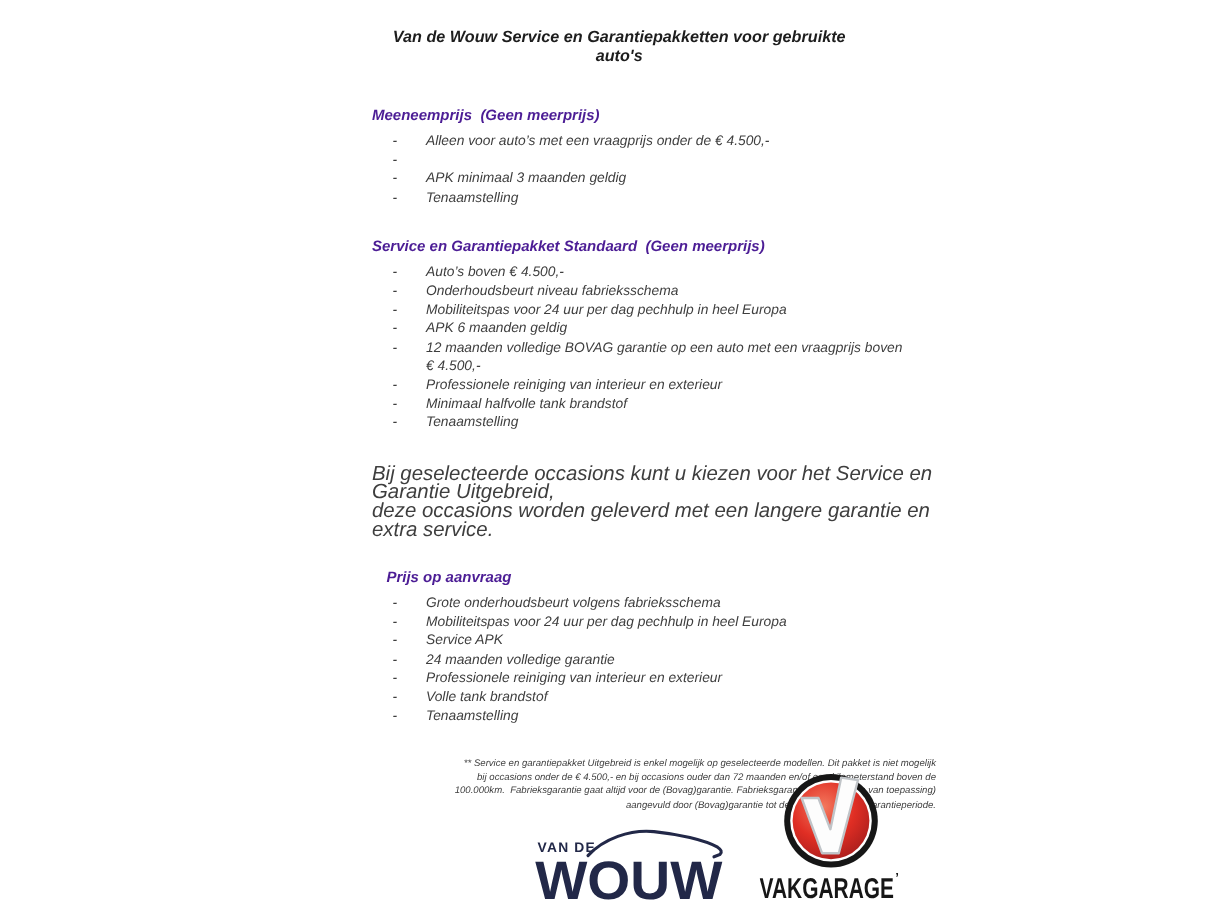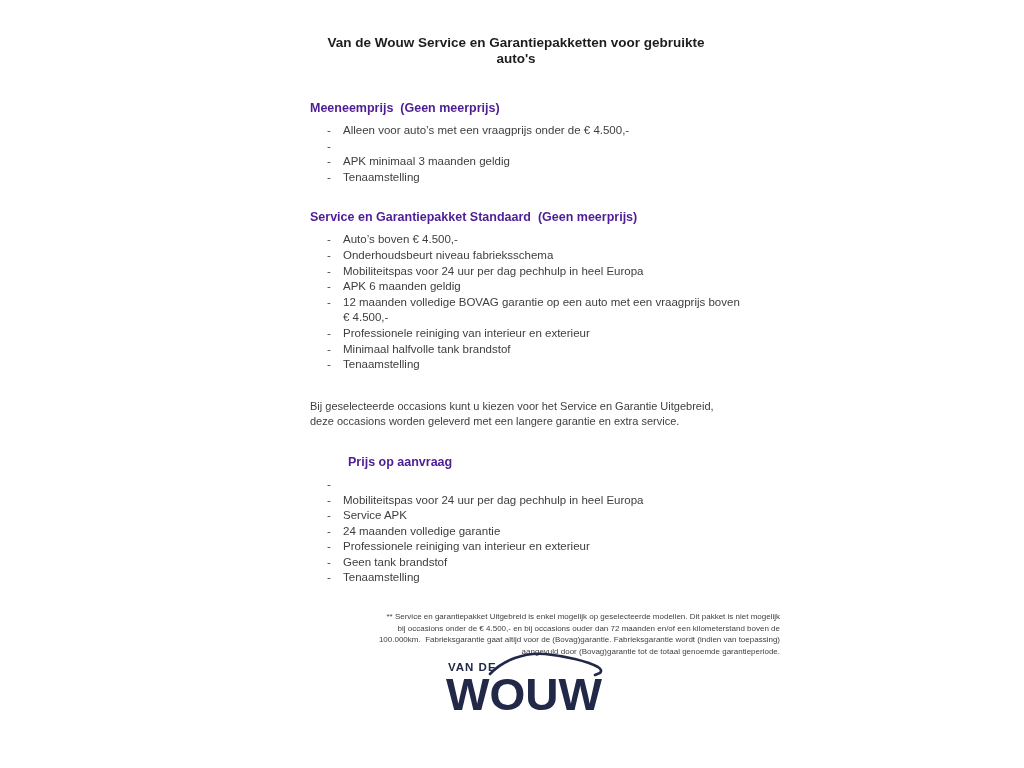--- a/index.html
+++ b/index.html
@@ -2,44 +2,44 @@
 <html><head>
 <meta charset="utf-8">
 <style>
   * { margin:0; padding:0; box-sizing:border-box; }
   html,body { background:#ffffff; }
   body {
     width:1024px; height:768px; position:relative; overflow:hidden;
     font-family:"Liberation Sans", sans-serif; color:#3e3e3e;
   }
   .page { position:absolute; inset:0; background:#fff; }
-  .content { position:absolute; left:310px; top:35px; width:470px; }
+  .content { position:absolute; left:310px; top:23px; width:470px;font-style:italic; }
   .doc-title {
     width:412px; text-align:center; font-size:13.5px; font-weight:bold;
     color:#1d1d1d; line-height:16px; white-space:pre-wrap;
   }
   .h {
     font-size:12.5px; font-weight:bold; color:#4c1d95; line-height:16px;
     white-space:pre-wrap;
   }
   .h-row { display:flex; align-items:baseline; }
-  .h-row .price { margin-left:38px; }
+  .h-row .price { margin-left:12px; }
   .mt-title { margin-top:33px; }
   .mt-section { margin-top:24px; }
   .mt-para { margin-top:26px; }
   .mt-foot { margin-top:25px;text-align:right; }
   ul.blist { list-style:none; margin-top:7px; }
   ul.blist li { display:flex; font-size:11.5px; line-height:15.6px; }
   ul.blist .dash { flex:none; width:16px; margin-left:17px; }
-  ul.blist .li-text { white-space:pre-wrap; }
-  .para { font-size:11px; line-height:15.6px; white-space:pre-wrap; }
+  ul.blist .li-text { white-space:pre-wrap;margin-left:12px; }
+  .para { font-size:17px; line-height:15.6px; white-space:pre-wrap; }
   .footnote { font-size:8px; line-height:11.6px; white-space:pre-wrap; color:#3e3e3e; }
   .logo { position:absolute; }
   .logo-hyundai { left:286px; top:645px; width:126px; height:105px; }
-  .logo-wouw { left:443px; top:648px; width:162px; height:66px; }
+  .logo-wouw { left:443px; top:687px; width:162px; height:66px; }
   .logo-vakgarage { left:633px; top:641px; width:120px; height:112px; }
   svg { display:block; width:100%; height:100%; }
 </style>
 </head>
 <body>
 
 <div class="page">
 
   <div class="content">
 
@@ -103,40 +103,41 @@
 
     <div class="para mt-para">Bij geselecteerde occasions kunt u kiezen voor het Service en Garantie Uitgebreid,
 deze occasions worden geleverd met een langere garantie en extra service.</div>
 
     <div class="h h-row mt-section">
       <span class="price">Prijs op aanvraag</span>
     </div>
     <ul class="blist">
       <li>
           <span class="dash">-</span>
+          <span class="li-text">Grote onderhoudsbeurt volgens fabrieksschema</span>
         </li>
       <li>
           <span class="dash">-</span>
           <span class="li-text">Mobiliteitspas voor 24 uur per dag pechhulp in heel Europa</span>
         </li>
       <li>
           <span class="dash">-</span>
           <span class="li-text">Service APK</span>
         </li>
       <li>
           <span class="dash">-</span>
           <span class="li-text">24 maanden volledige garantie</span>
         </li>
       <li>
           <span class="dash">-</span>
           <span class="li-text">Professionele reiniging van interieur en exterieur</span>
         </li>
       <li>
           <span class="dash">-</span>
-          <span class="li-text">Geen tank brandstof</span>
+          <span class="li-text">Volle tank brandstof</span>
         </li>
       <li>
           <span class="dash">-</span>
           <span class="li-text">Tenaamstelling</span>
         </li>
     </ul>
 
     <div class="footnote mt-foot">** Service en garantiepakket Uitgebreid is enkel mogelijk op geselecteerde modellen. Dit pakket is niet mogelijk
 bij occasions onder de € 4.500,- en bij occasions ouder dan 72 maanden en/of een kilometerstand boven de
 100.000km.  Fabrieksgarantie gaat altijd voor de (Bovag)garantie. Fabrieksgarantie wordt (indien van toepassing)
@@ -146,14 +147,33 @@
 
 
   <div class="logo logo-wouw">
     <svg viewBox="0 0 162 66">
       <path d="M 47 26 C 60 12 82 4 102 6 C 122 8 144 13 155 19 C 158 21 159 23 157 25 L 152 27" fill="none" stroke="#222848" stroke-width="2.6" stroke-linecap="round"></path>
       <text x="5" y="23" font-family="Liberation Sans, sans-serif" font-size="11.5" font-weight="bold" letter-spacing="1" fill="#222848">VAN DE</text>
       <text x="3" y="62" font-family="Liberation Sans, sans-serif" font-size="45" font-weight="bold" fill="#222848" textLength="156" lengthAdjust="spacingAndGlyphs">WOUW</text>
     </svg>
   </div>
 
+  <div class="logo logo-vakgarage">
+    <svg viewBox="0 0 120 112">
+      <defs>
+        <radialGradient id="vg-red" cx="40%" cy="32%" r="75%">
+          <stop offset="0%" stop-color="#f4795e"></stop>
+          <stop offset="55%" stop-color="#e02e24"></stop>
+          <stop offset="100%" stop-color="#a81d1c"></stop>
+        </radialGradient>
+      </defs>
+      <g>
+        <circle cx="59.5" cy="43" r="39" fill="#161616"></circle>
+        <circle cx="59.5" cy="43" r="34" fill="#ffffff"></circle>
+        <circle cx="59.5" cy="43" r="32" fill="url(#vg-red)"></circle>
+        <polygon points="35,24 49,24 59,50 68,7 82,9 66,70 52,70" fill="#fdfdfd" stroke="#c0c4c8" stroke-width="2" stroke-linejoin="round"></polygon>
+      </g>
+      <text x="56" y="107" text-anchor="middle" font-family="Liberation Sans, sans-serif" font-size="24" font-weight="bold" fill="#161616" textLength="112" lengthAdjust="spacingAndGlyphs">VAKGARAGE</text>
+      <text x="113" y="94" font-family="Liberation Sans, sans-serif" font-size="11" font-weight="bold" fill="#161616">’</text>
+    </svg>
+  </div>
 
 </div>
 
 </body></html>

